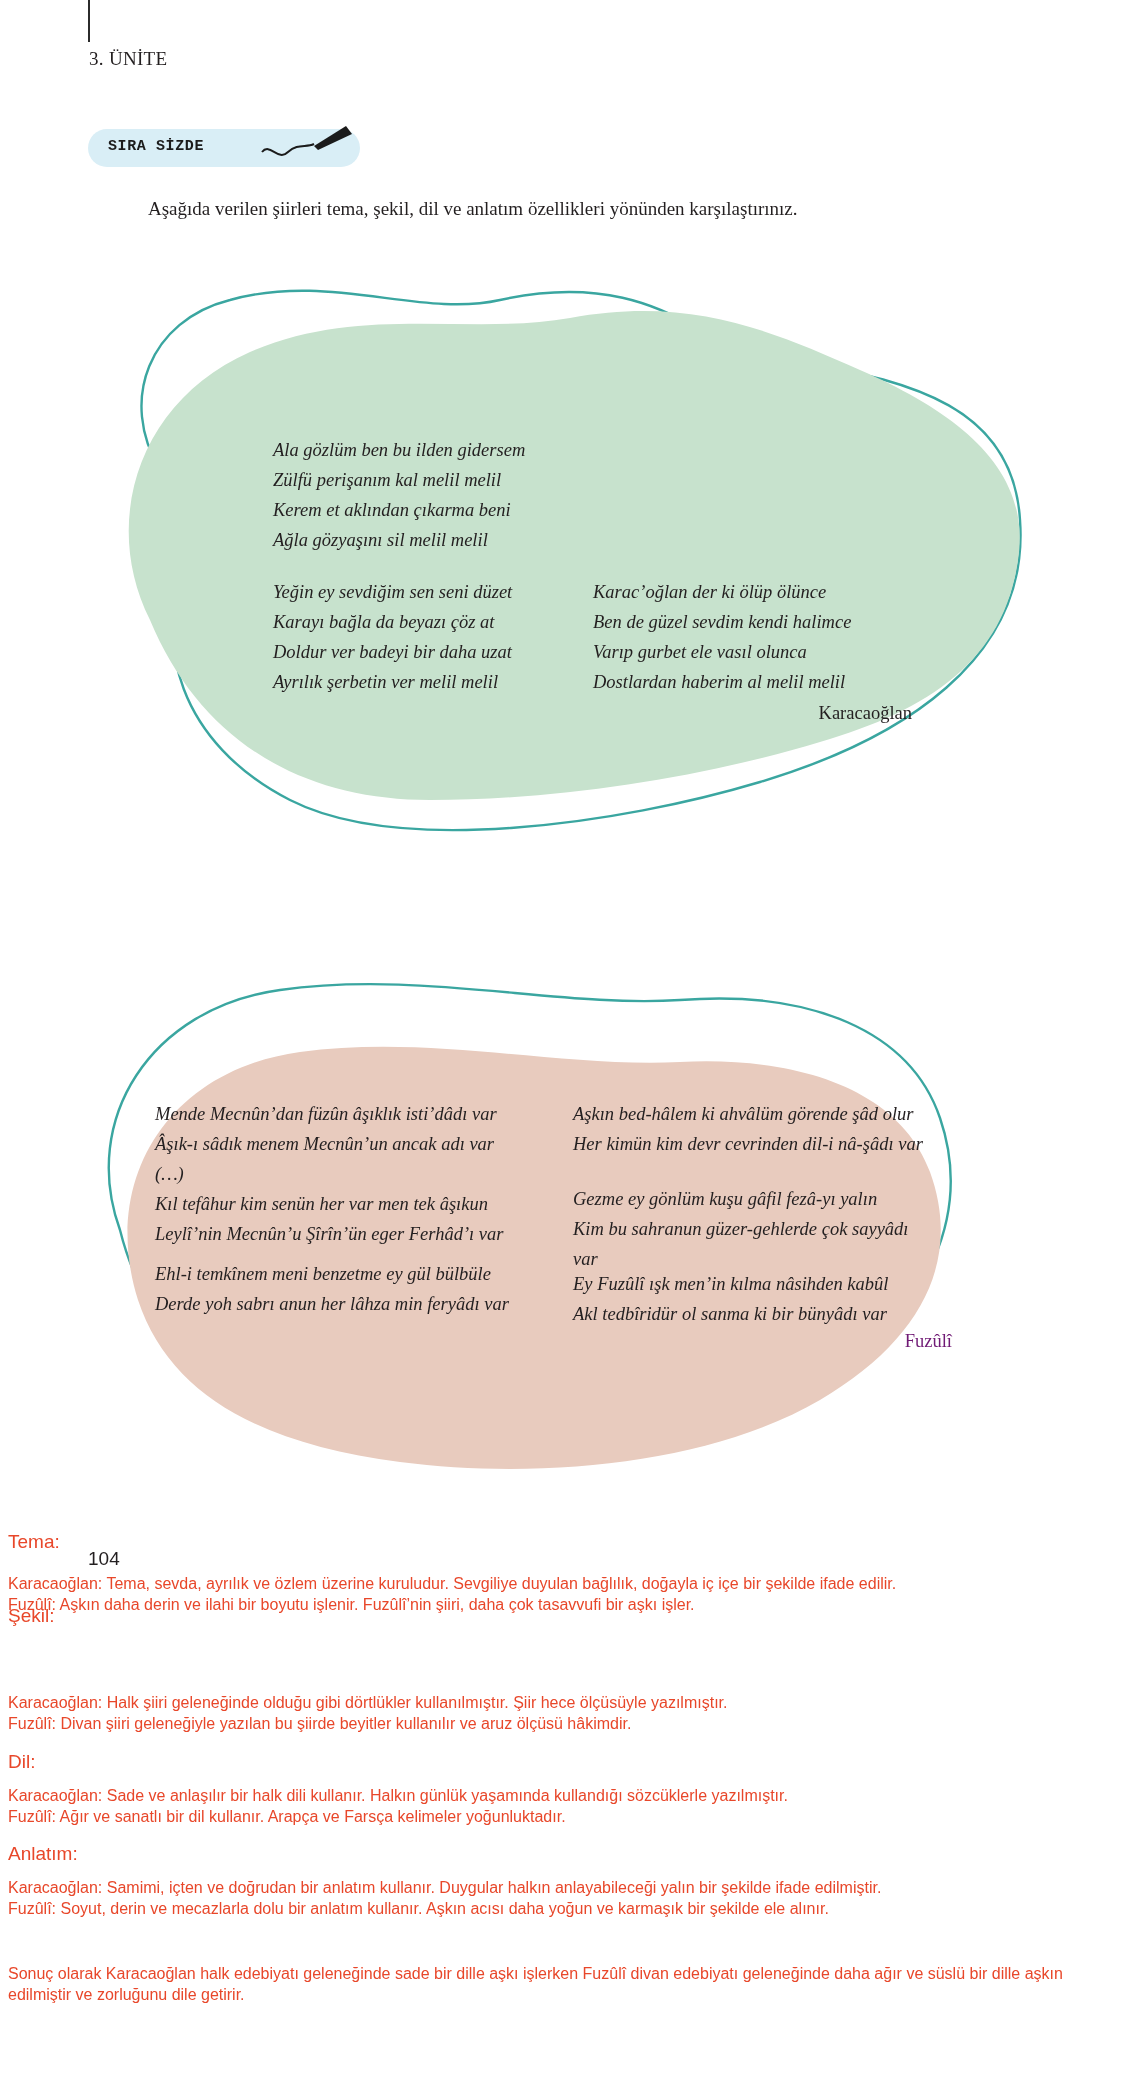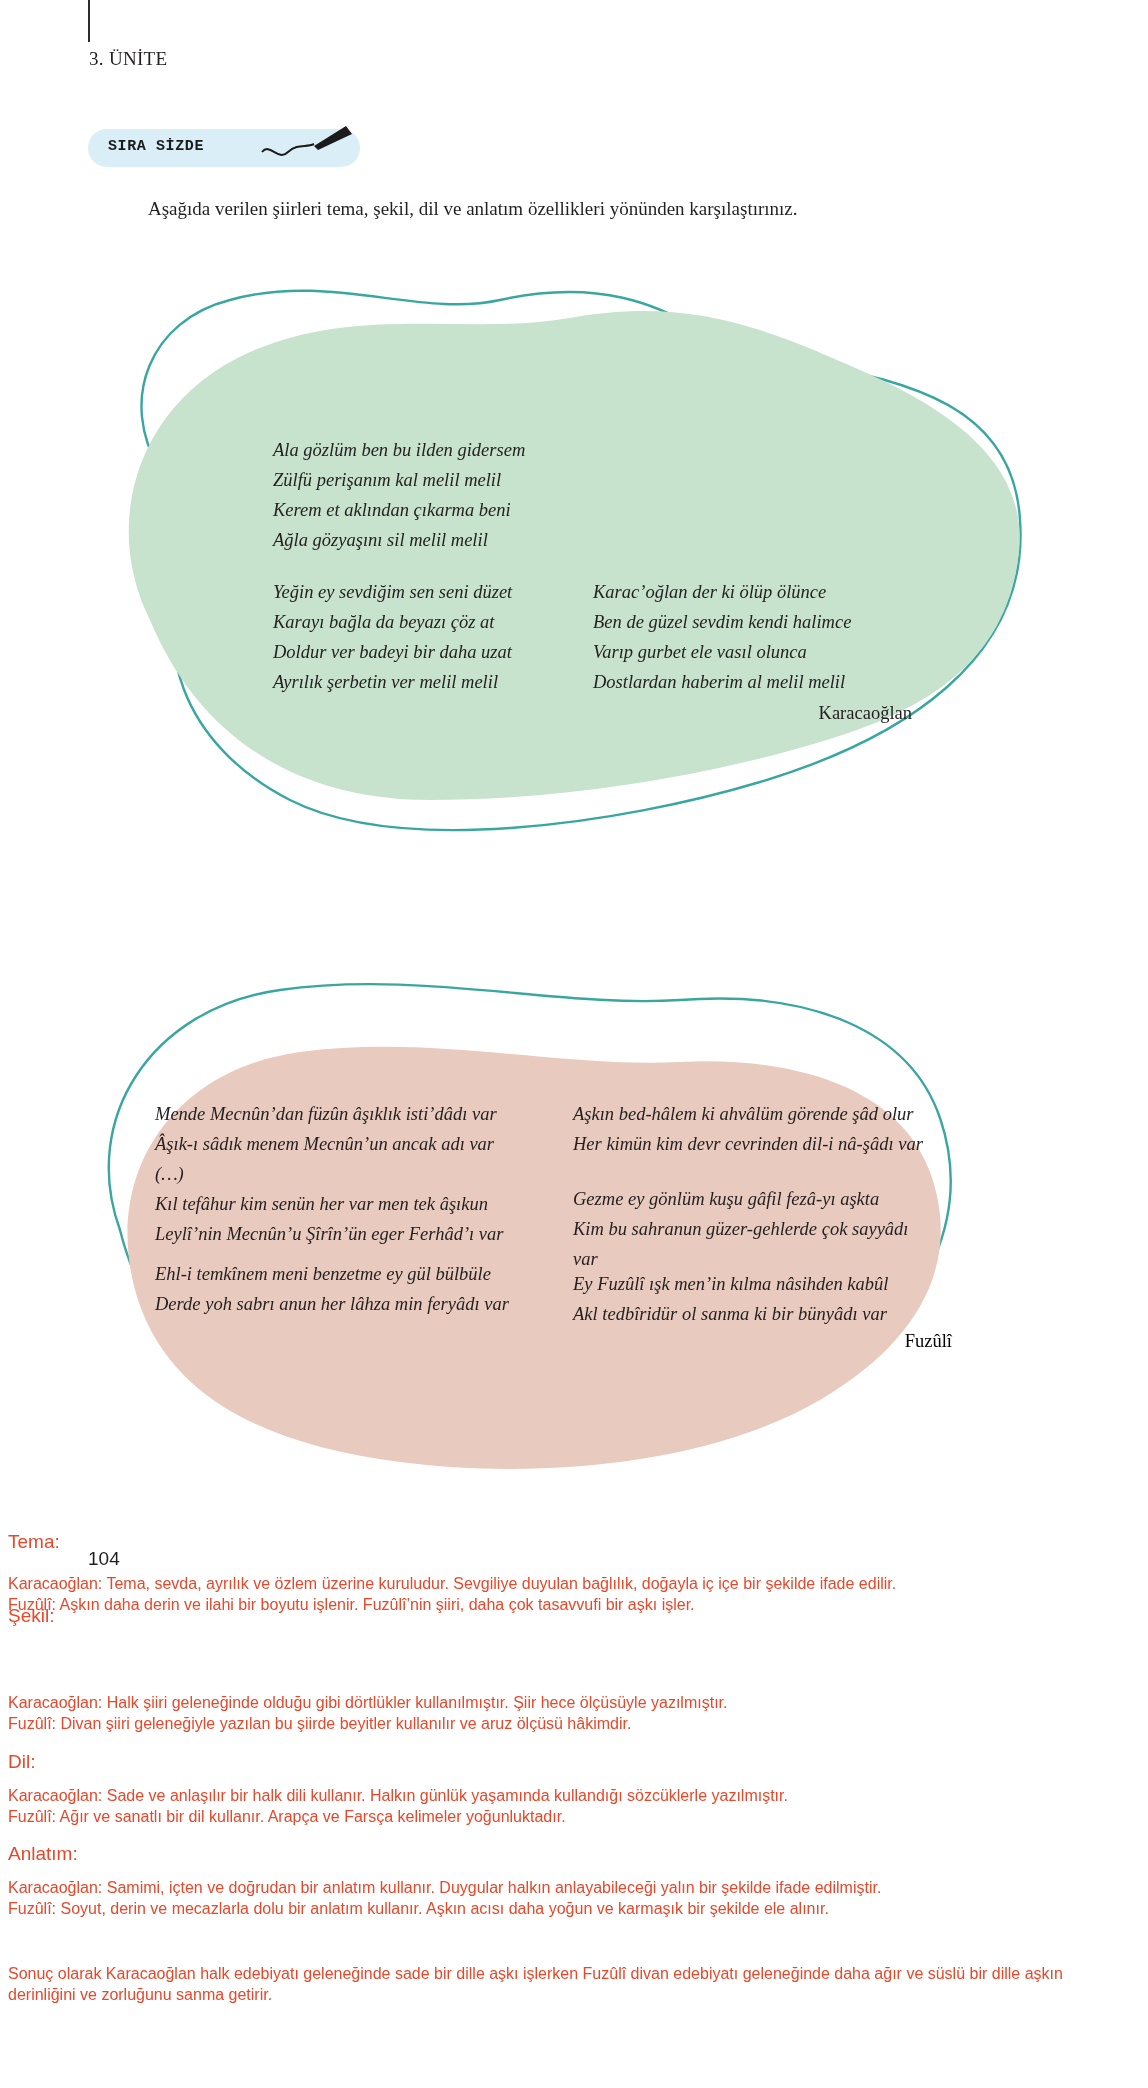--- a/index.html
+++ b/index.html
@@ -115,21 +115,21 @@
   .poem-2c { left: 573px; top: 1100px; width: 360px; }
   .poem-2d { left: 573px; top: 1185px; width: 360px; }
   .poem-2e { left: 573px; top: 1270px; width: 360px; }
   .attr-2 {
     position: absolute;
     left: 720px;
     top: 1331px;
     width: 232px;
     text-align: right;
     font-size: 18.5px;
-    color: #000000;
+    color: #701a75;
   }
 
   
   .page-number {
     position: absolute;
     left: 88px;
     top: 1548px;
     font-family: "Liberation Sans", sans-serif;
     font-size: 19px;
     color: #231f20;
@@ -206,21 +206,21 @@
 
   <div class="poem poem-2a">Mende Mecnûn’dan füzûn âşıklık isti’dâdı var
 Âşık-ı sâdık menem Mecnûn’un ancak adı var
 (…)
 Kıl tefâhur kim senün her var men tek âşıkun
 Leylî’nin Mecnûn’u Şîrîn’ün eger Ferhâd’ı var</div>
   <div class="poem poem-2b">Ehl-i temkînem meni benzetme ey gül bülbüle
 Derde yoh sabrı anun her lâhza min feryâdı var</div>
   <div class="poem poem-2c">Aşkın bed-hâlem ki ahvâlüm görende şâd olur
 Her kimün kim devr cevrinden dil-i nâ-şâdı var</div>
-  <div class="poem poem-2d">Gezme ey gönlüm kuşu gâfil fezâ-yı aşkta
+  <div class="poem poem-2d">Gezme ey gönlüm kuşu gâfil fezâ-yı yalın
 Kim bu sahranun güzer-gehlerde çok sayyâdı var</div>
   <div class="poem poem-2e">Ey Fuzûlî ışk men’in kılma nâsihden kabûl
 Akl tedbîridür ol sanma ki bir bünyâdı var</div>
   <div class="attr-2">Fuzûlî</div>
 
   <div class="page-number">104</div>
 
   <div class="ann-head lbl-tema">Tema:</div>
   <div class="ann ann-block body-tema" style="white-space: pre-line;">Karacaoğlan: Tema, sevda, ayrılık ve özlem üzerine kuruludur. Sevgiliye duyulan bağlılık, doğayla iç içe bir şekilde ifade edilir.
 Fuzûlî: Aşkın daha derin ve ilahi bir boyutu işlenir. Fuzûlî’nin şiiri, daha çok tasavvufi bir aşkı işler.</div>
@@ -230,15 +230,15 @@
 Fuzûlî: Divan şiiri geleneğiyle yazılan bu şiirde beyitler kullanılır ve aruz ölçüsü hâkimdir.</div>
 
   <div class="ann-head lbl-dil">Dil:</div>
   <div class="ann ann-block body-dil" style="white-space: pre-line;">Karacaoğlan: Sade ve anlaşılır bir halk dili kullanır. Halkın günlük yaşamında kullandığı sözcüklerle yazılmıştır.
 Fuzûlî: Ağır ve sanatlı bir dil kullanır. Arapça ve Farsça kelimeler yoğunluktadır.</div>
 
   <div class="ann-head lbl-anlatim">Anlatım:</div>
   <div class="ann ann-block body-anlatim" style="white-space: pre-line;">Karacaoğlan: Samimi, içten ve doğrudan bir anlatım kullanır. Duygular halkın anlayabileceği yalın bir şekilde ifade edilmiştir.
 Fuzûlî: Soyut, derin ve mecazlarla dolu bir anlatım kullanır. Aşkın acısı daha yoğun ve karmaşık bir şekilde ele alınır.</div>
 
-  <div class="ann ann-block body-sonuc" style="white-space: pre-line;">Sonuç olarak Karacaoğlan halk edebiyatı geleneğinde sade bir dille aşkı işlerken Fuzûlî divan edebiyatı geleneğinde daha ağır ve süslü bir dille aşkın derinliğini ve zorluğunu sanma getirir.</div>
+  <div class="ann ann-block body-sonuc" style="white-space: pre-line;">Sonuç olarak Karacaoğlan halk edebiyatı geleneğinde sade bir dille aşkı işlerken Fuzûlî divan edebiyatı geleneğinde daha ağır ve süslü bir dille aşkın edilmiştir ve zorluğunu dile getirir.</div>
 
 </div>
 
 </body></html>

